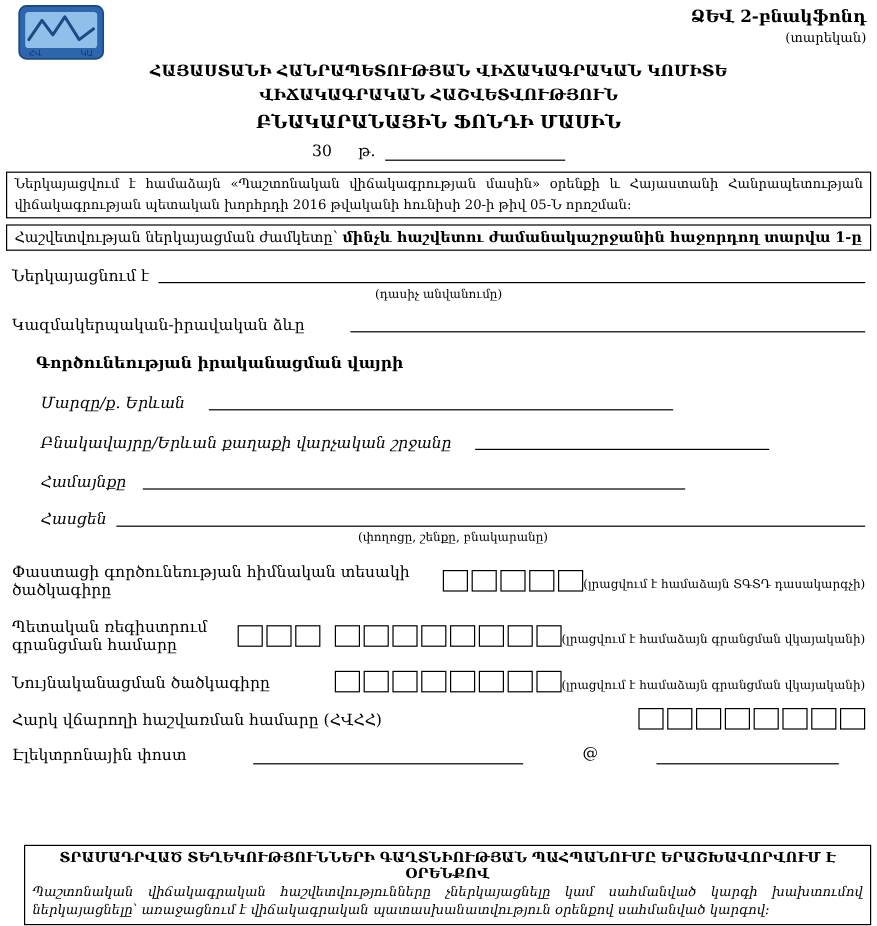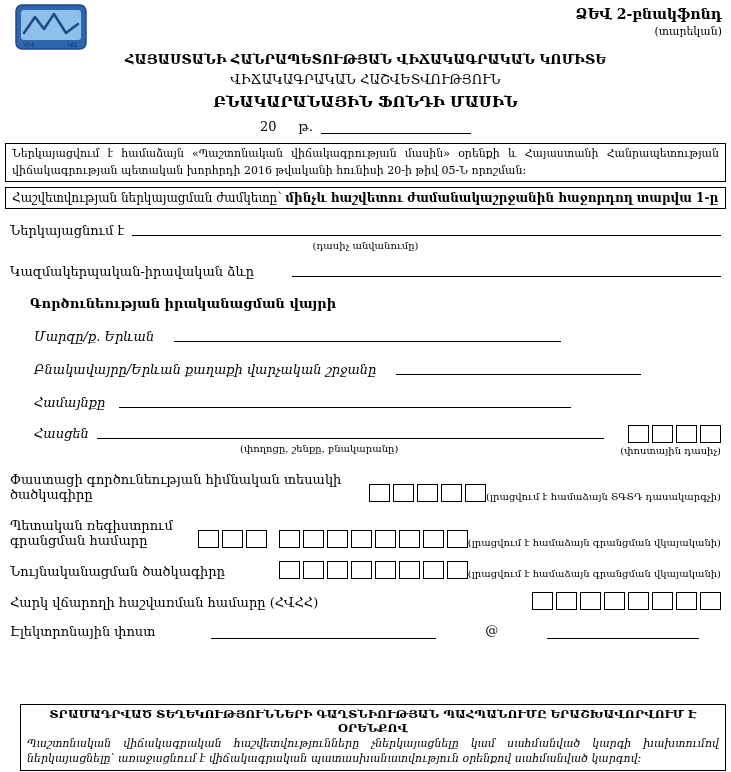--- a/index.html
+++ b/index.html
@@ -15,21 +15,21 @@
   
   .header { position: relative; height: 46px; }
   .logo { position: absolute; left: 10px; top: 0; }
   .hdr-right { position: absolute; right: 4px; top: 2px; text-align: right; }
   .form-code { font-weight: bold; font-size: 14px; }
   .periodicity { font-size: 11px; margin-top: 3px; }
 
   
   .titles { text-align: center; }
   .t-org  { font-weight: bold; font-size: 13px; margin-top: 2px; }
-  .t-type { font-weight: normal; font-size: 13px; margin-top: 5px; }
+  .t-type { font-weight: bold; font-size: 13px; margin-top: 5px; }
   .t-subj { font-weight: bold; font-size: 15px; margin-top: 6px; }
   .year-row { display: flex; justify-content: center; align-items: flex-end; margin-top: 8px; font-size: 13px; }
   .year-gap { display: inline-block; width: 22px; }
   .year-line { display: inline-block; width: 150px; border-bottom: 1px solid #000; height: 14px; margin-left: 8px; }
 
   
   .legal-box { border: 1px solid #000; margin-top: 9px; padding: 2px 6px; font-size: 11px; line-height: 1.5; text-align: justify; }
   .deadline-box { border: 1px solid #000; margin-top: 5px; padding: 3px 6px; font-size: 12px; }
   .deadline-box b { font-weight: bold; }
 
@@ -51,21 +51,21 @@
 
   .addr-row { display: flex; align-items: flex-start; margin-top: 15px; }
   .addr-main { flex: 1; margin-left: 24px; font-style: italic; }
   .addr-codes { margin-left: 16px; text-align: center; }
 
   .boxes { display: flex; justify-content: flex-end; }
   .boxgroup { display: flex; gap: 3px; }
   .boxgroup.gap { margin-left: 12px; }
   .cell { width: 21px; height: 18px; border: 1px solid #000; background: #fff; display: inline-block; }
 
-  .code-row { display: flex; justify-content: space-between; align-items: flex-end; margin-top: 13px; }
+  .code-row { display: flex; justify-content: space-between; align-items: center; margin-top: 13px; }
   .code-label { padding-top: 3px; padding-right: 10px; }
   .code-right { display: flex; flex-direction: row; align-items: flex-end; }
   .code-right .hint { margin-top: 2px; white-space: nowrap; }
 
   .row-phone { margin-top: 15px; }
   .row-email { margin-top: 13px; display: flex; align-items: flex-end; gap: 48px; }
   .eline1 { display: inline-block; width: 225px; border-bottom: 1px solid #000; height: 14px; margin-left: 8px; }
   .eline2 { display: inline-block; width: 152px; border-bottom: 1px solid #000; height: 14px; }
   .at { margin: 0 1px 1px 1px; }
 
@@ -93,21 +93,21 @@
       <div class="form-code">ՁԵՎ 2-բնակֆոնդ</div>
       <div class="periodicity">(տարեկան)</div>
     </div>
   </div>
 
   <div class="titles">
     <div class="t-org">ՀԱՅԱՍՏԱՆԻ ՀԱՆՐԱՊԵՏՈՒԹՅԱՆ ՎԻՃԱԿԱԳՐԱԿԱՆ ԿՈՄԻՏԵ</div>
     <div class="t-type">ՎԻՃԱԿԱԳՐԱԿԱՆ ՀԱՇՎԵՏՎՈՒԹՅՈՒՆ</div>
     <div class="t-subj">ԲՆԱԿԱՐԱՆԱՅԻՆ ՖՈՆԴԻ ՄԱՍԻՆ</div>
     <div class="year-row">
-      <span>20</span>
+      <span>30</span>
       <span class="year-gap"></span>
       <span>թ.</span>
       <span class="year-line"></span>
     </div>
   </div>
 
   <div class="legal-box">Ներկայացվում է համաձայն «Պաշտոնական վիճակագրության մասին» օրենքի և Հայաստանի Հանրապետության վիճակագրության պետական խորհրդի 2016 թվականի հունիսի 20-ի թիվ 05-Ն որոշման:</div>
 
   <div class="deadline-box">
     <span>Հաշվետվության ներկայացման ժամկետը՝</span>
@@ -147,31 +147,20 @@
     </div>
 
     <div class="addr-row">
       <div class="addr-main">
         <div class="frow">
           <span class="lbl">Հասցեն</span>
           <span class="wline"></span>
         </div>
         <div class="hint hint-center">(փողոցը, շենքը, բնակարանը)</div>
       </div>
-      <div class="addr-codes">
-        <div class="boxes">
-            <span class="boxgroup">
-              <span class="cell"></span>
-              <span class="cell"></span>
-              <span class="cell"></span>
-              <span class="cell"></span>
-            </span>
-          </div>
-        <div class="hint hint-center">(փոստային դասիչ)</div>
-      </div>
     </div>
 
     <div class="code-row">
       <div class="code-label">Փաստացի գործունեության հիմնական տեսակի ծածկագիրը</div>
       <div class="code-right">
         <div class="boxes">
             <span class="boxgroup">
               <span class="cell"></span>
               <span class="cell"></span>
               <span class="cell"></span>

